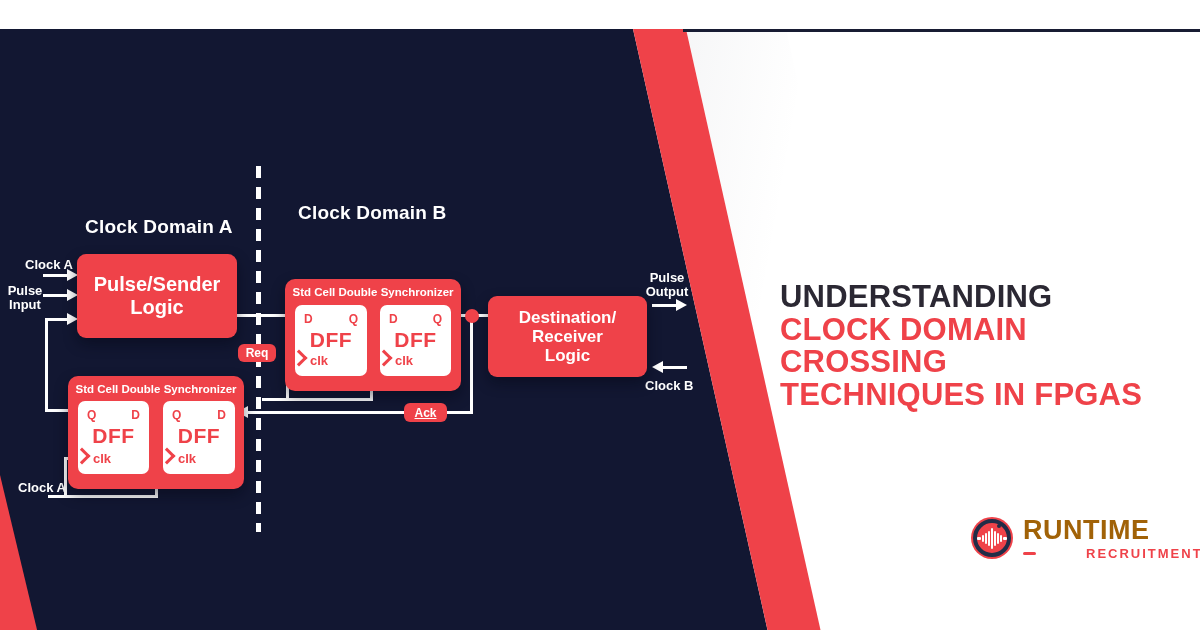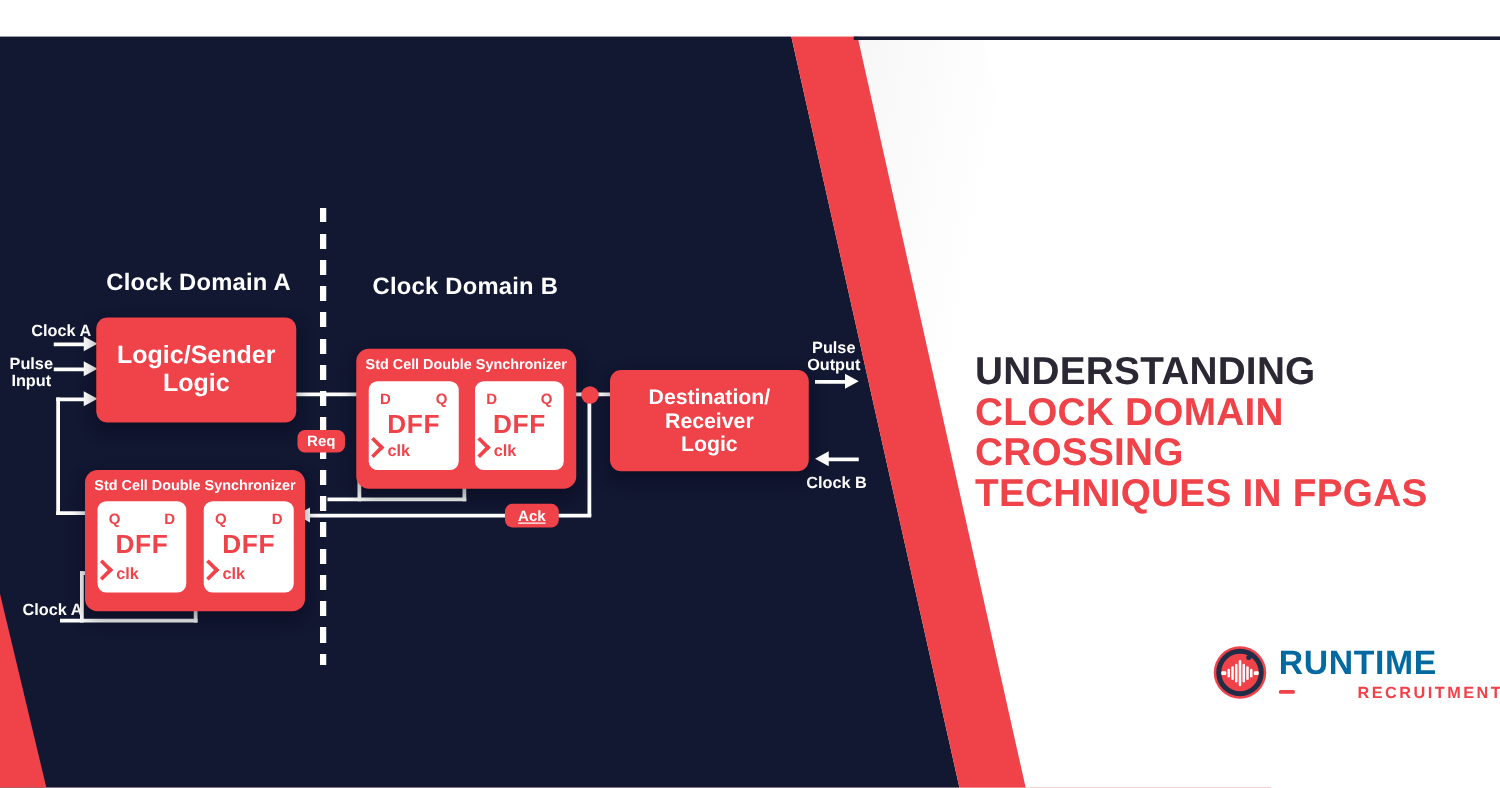--- a/index.html
+++ b/index.html
@@ -61,21 +61,21 @@
   .logo{position:absolute;left:971px;top:486px;width:212px;height:52px;}
   .logo-circle{position:absolute;left:0;top:2px;width:42px;height:42px;border-radius:50%;
         background:#ef4249;}
   .logo-ring{position:absolute;inset:2px;border-radius:50%;border:4px solid #212c47;
         background:#ef4249;display:flex;align-items:center;justify-content:center;gap:1px;}
   .bar{width:2px;background:#fff;border-radius:1px;}
   .cap{width:4px;height:3px;background:#fff;border-radius:1px;}
   .logo-dot{position:absolute;right:12px;top:7px;width:4px;height:4px;border-radius:50%;
         background:#212c47;}
   .logo-name{position:absolute;left:52px;top:0;font-size:27px;font-weight:bold;
-        color:#0369a1;letter-spacing:.5px;}
+        color:#a16207;letter-spacing:.5px;}
   .logo-sub{position:absolute;left:52px;top:31px;display:flex;align-items:center;gap:6px;}
   .logo-sub-text{color:#ef4249;font-weight:bold;font-size:13px;letter-spacing:2px;padding-left:44px;}
   .dash{width:13px;height:3.5px;background:#ef4249;border-radius:2px;}
 </style>
 </head>
 <body>
 
 <div class="canvas">
 
   <div class="abs bg-navy"></div>
@@ -83,21 +83,21 @@
   <div class="abs bg-red-stripe"></div>
   <div class="abs bg-red-corner"></div>
   <div class="abs edge-top"></div>
   <div class="abs edge-bottom"></div>
 
   <div class="abs" style="inset:0;">
 
     <div class="dashed-v" style="left:256px;top:137px;height:366px;"></div>
 
     <div class="lbl domain-lbl" style="left:85px;top:187px;">Clock Domain A</div>
-    <div class="lbl domain-lbl" style="left:298px;top:190px;">Clock Domain B</div>
+    <div class="lbl domain-lbl" style="left:298px;top:173px;">Clock Domain B</div>
 
     <div class="lbl small-lbl" style="left:25px;top:229px;">Clock A</div>
     <div class="lbl small-lbl" style="left:2px;top:255px;width:46px;text-align:center;">Pulse
 Input</div>
 
     <div class="wire" style="left:43px;top:245px;width:26px;height:3px;"></div>
     <div class="ah-r" style="left:67px;top:240px;"></div>
     <div class="wire" style="left:43px;top:265px;width:26px;height:3px;"></div>
     <div class="ah-r" style="left:67px;top:260px;"></div>
     <div class="wire" style="left:45px;top:289px;width:24px;height:3px;"></div>
@@ -133,21 +133,21 @@
     <div class="lbl small-lbl" style="left:18px;top:452px;">Clock A</div>
 
     <div class="wire" style="left:652px;top:275px;width:25px;height:3px;"></div>
     <div class="ah-r" style="left:676px;top:270px;"></div>
     <div class="ah-l" style="left:652px;top:332px;"></div>
     <div class="wire" style="left:662px;top:337px;width:25px;height:3px;"></div>
     <div class="lbl small-lbl" style="left:642px;top:242px;width:50px;text-align:center;">Pulse
 Output</div>
     <div class="lbl small-lbl" style="left:645px;top:350px;">Clock B</div>
 
-    <div class="red-box" style="left:77px;top:225px;width:160px;height:84px;font-size:20px;line-height:23px;">Logic/Sender
+    <div class="red-box" style="left:77px;top:225px;width:160px;height:84px;font-size:20px;line-height:23px;">Pulse/Sender
 Logic</div>
     <div class="red-box" style="left:488px;top:267px;width:159px;height:81px;font-size:17px;line-height:19px;">Destination/
 Receiver
 Logic</div>
 
     <div class="sync-box" style="left:285px;top:250px;width:176px;height:112px;">
       <div class="sync-title">Std Cell Double Synchronizer</div>
     </div>
     <div class="dff" style="left:295px;top:276px;width:72px;height:71px;">
       <span class="pin pl">D</span>

